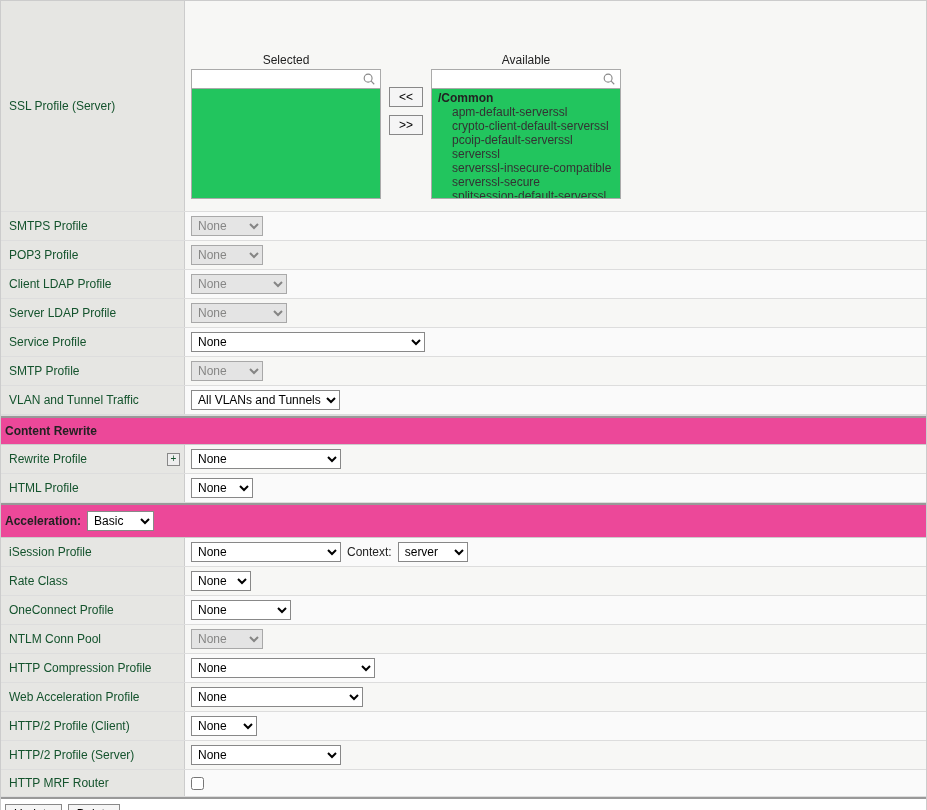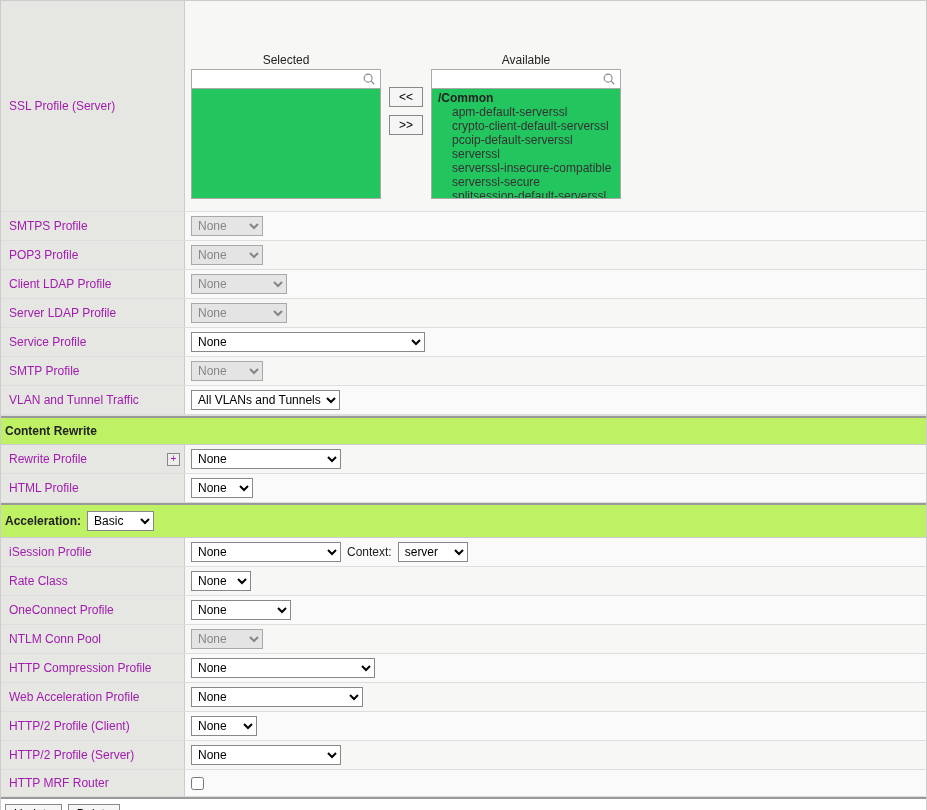--- a/index.html
+++ b/index.html
@@ -15,32 +15,32 @@
 .row:nth-child(even) .cell-value { background: #fafafa; }
 .cell-label {
   width: 184px;
   min-width: 184px;
   background: #e6e6e3;
   padding: 6px 4px 6px 8px;
   border-right: 1px solid #ccc;
   display: flex;
   align-items: center;
   justify-content: space-between;
-  color: #a21caf;
+  color: #14532d;
 }
 .cell-value {
   flex: 1;
   padding: 4px 6px;
   display: flex;
   align-items: center;
   gap: 6px;
   background: #f7f7f5;
 }
 .section-header {
-  background: #bef264;
+  background: #ec4899;
   padding: 6px 4px;
   font-weight: bold;
   border-top: 2px solid #999;
   border-bottom: 1px solid #ccc;
   display: flex;
   align-items: center;
   gap: 6px;
 }
 .section-header-label { font-weight: bold; }
 select {

